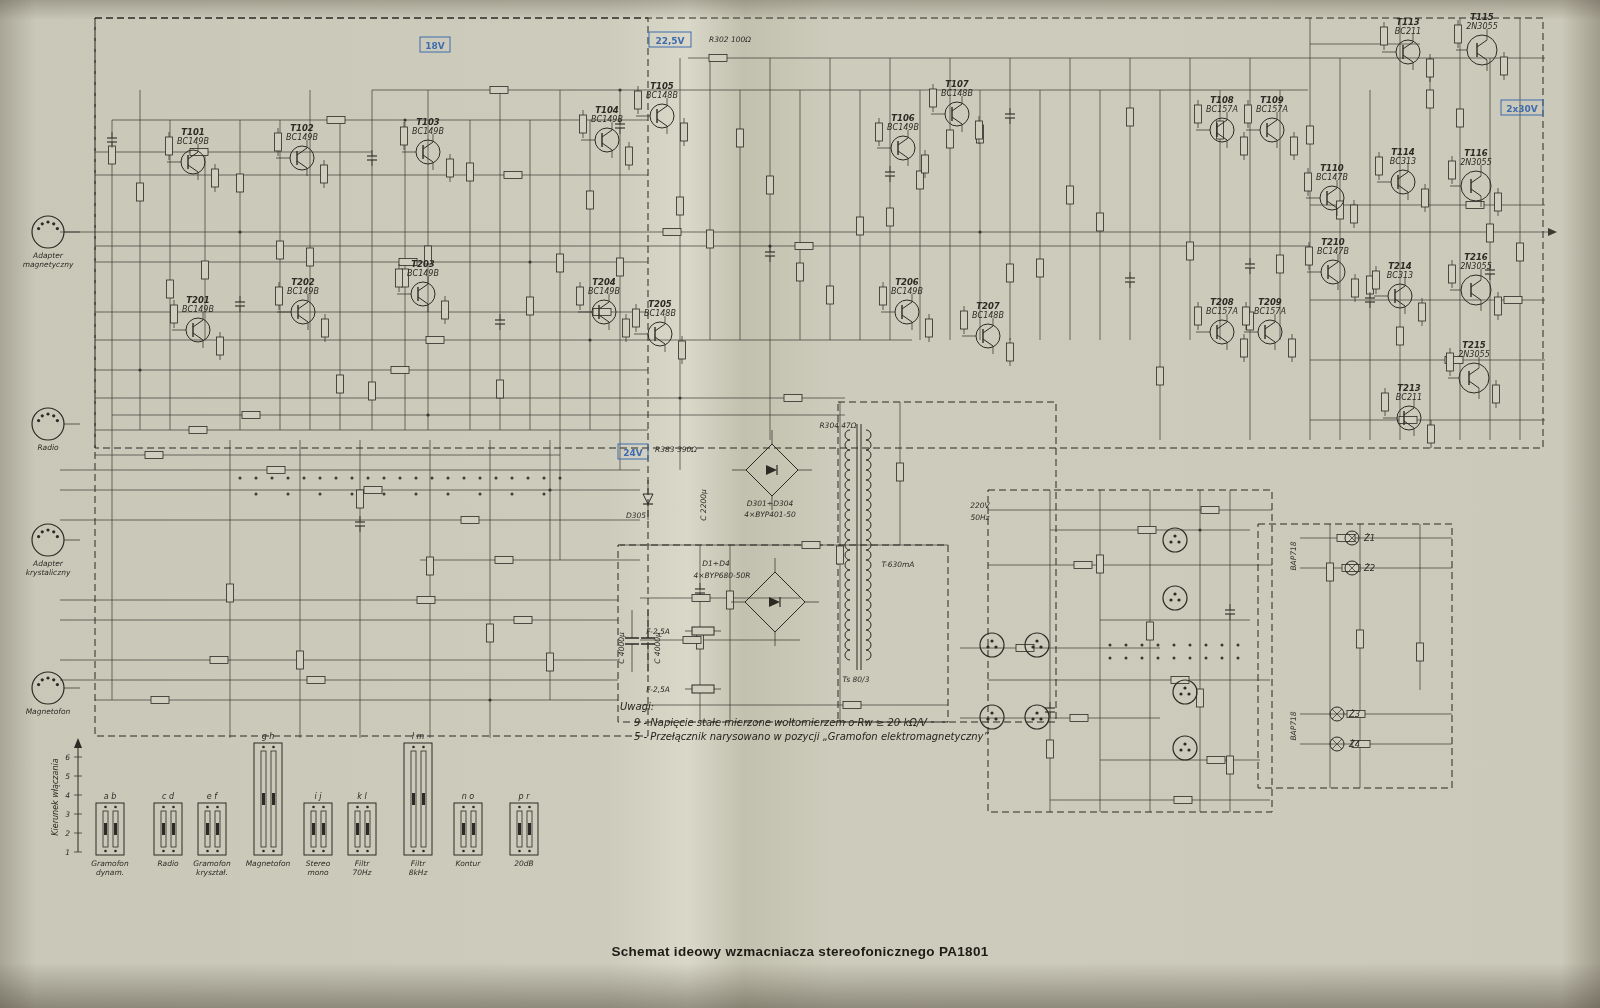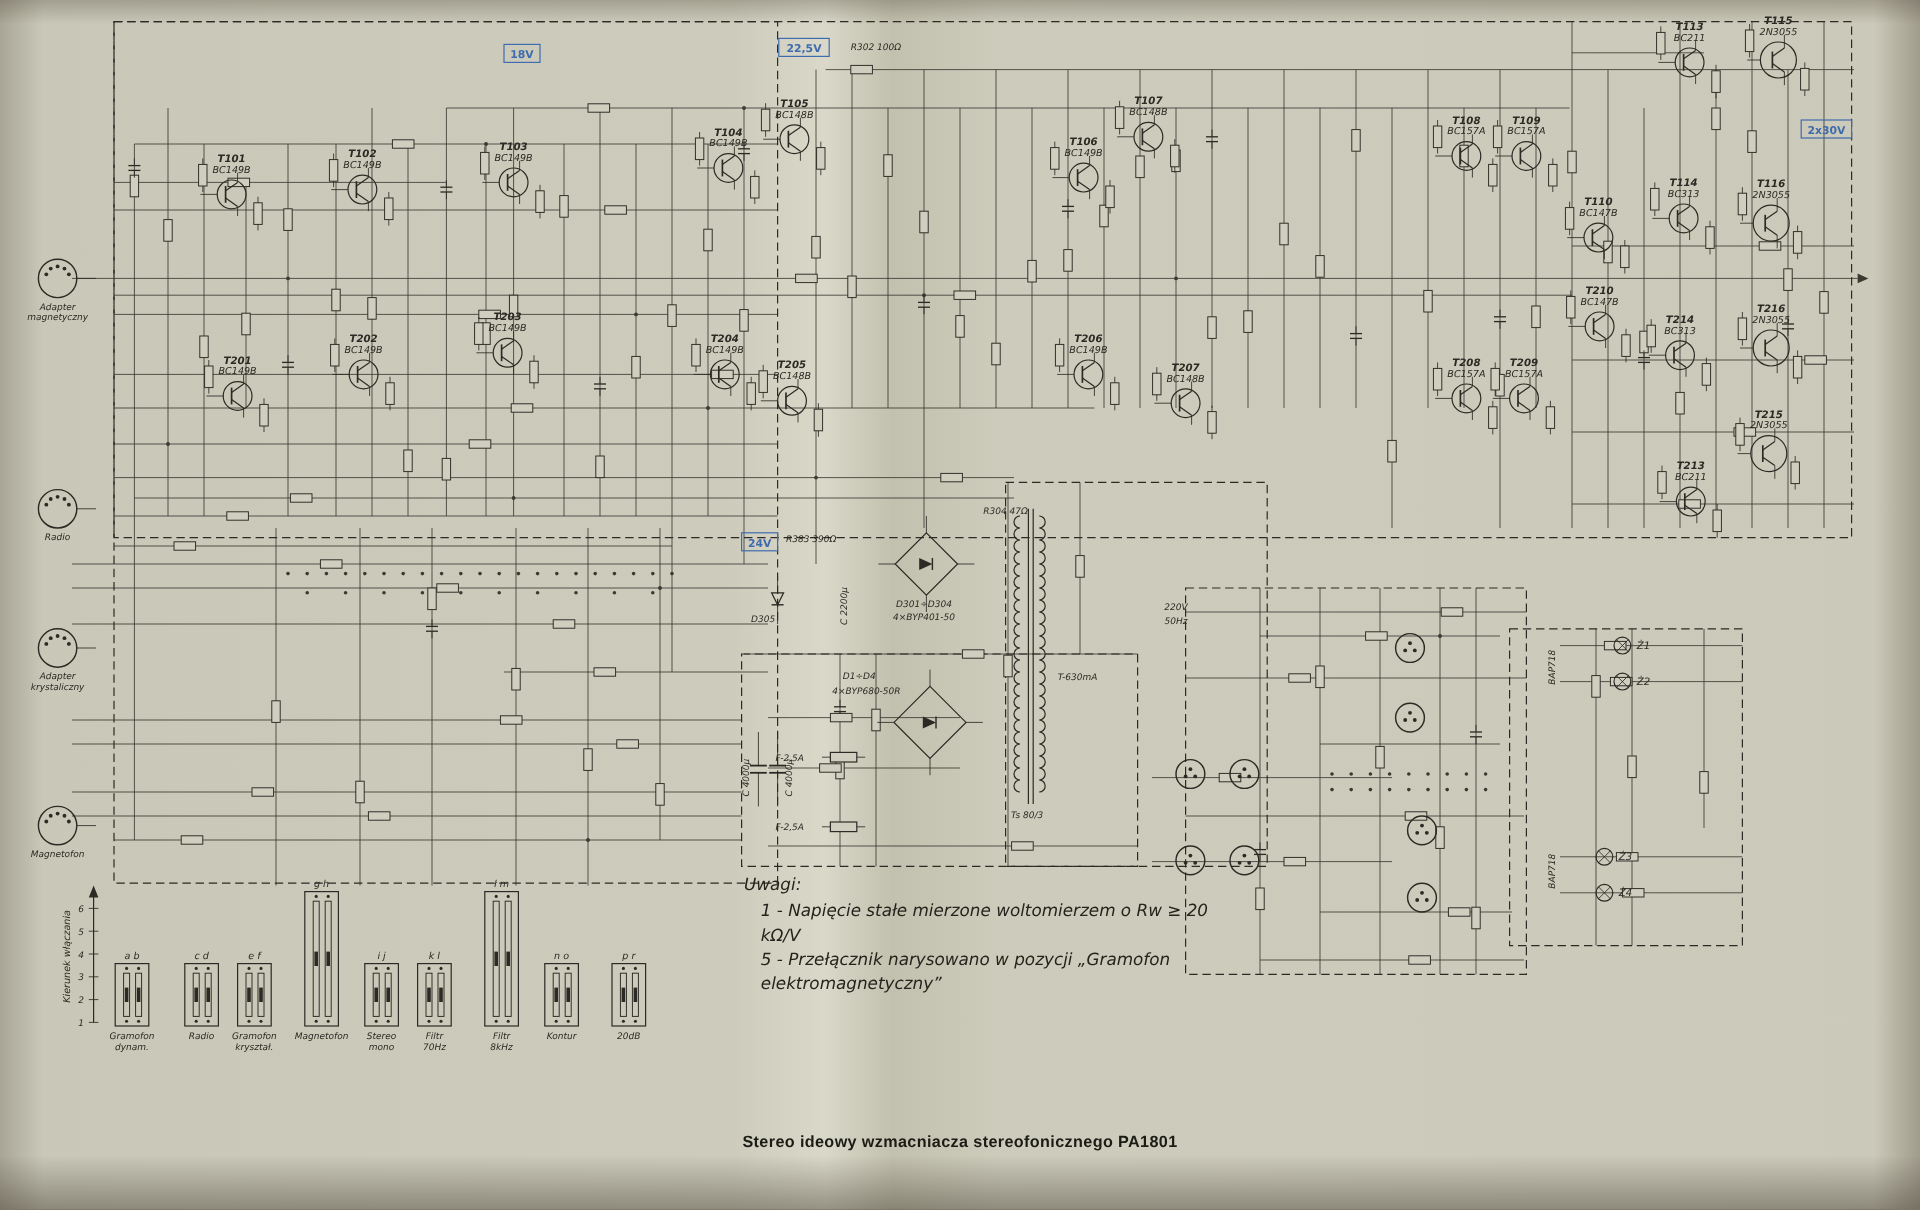--- a/index.html
+++ b/index.html
@@ -7,22 +7,22 @@
     position:relative;width:1600px;height:1008px;overflow:hidden;
     background:
       radial-gradient(140% 120% at 50% 42%, rgba(0,0,0,0) 58%, rgba(45,40,28,.22) 86%, rgba(30,26,18,.5) 100%),
       linear-gradient(90deg, rgba(70,62,48,.25) 0, rgba(70,62,48,0) 2.2%, rgba(70,62,48,0) 97.6%, rgba(70,62,48,.32) 100%),
       linear-gradient(180deg, rgba(70,62,48,.3) 0, rgba(70,62,48,0) 2%, rgba(70,62,48,0) 95.5%, rgba(55,48,36,.42) 100%),
       linear-gradient(90deg, #c9c8b8 0%, #cdccbc 38%, #d9d8c9 43%, #c2c0ae 46.5%, #cdccbc 52%, #cbc9b9 100%);
     font-family:"DejaVu Sans", sans-serif;
   }
   svg{position:absolute;left:0;top:0;}
   .notes{
-    position:absolute;left:620px;top:728px;width:420px;
-    font-style:italic;font-size:14px;color:#24241d;line-height:1.45;
+    position:absolute;left:620px;top:700px;width:420px;
+    font-style:italic;font-size:10px;color:#24241d;line-height:1.45;
   }
   .notes .notes-h{margin-bottom:1px;}
   .notes .notes-item{padding-left:14px;}
   .title{
     position:absolute;left:0;top:944px;width:100%;text-align:center;
     font-family:"Liberation Sans", sans-serif;font-weight:bold;font-size:13.5px;
     color:#1c1c17;letter-spacing:.3px;
   }
 </style>
 </head>
@@ -1133,18 +1133,18 @@
         <text x="856" y="682" fill="#2b2a24" font-size="7.5" text-anchor="middle" font-family="&quot;DejaVu Sans&quot;,sans-serif" font-style="italic">Ts 80/3</text>
         <text x="980" y="508" fill="#2b2a24" font-size="7.5" text-anchor="middle" font-family="&quot;DejaVu Sans&quot;,sans-serif" font-style="italic">220V</text>
         <text x="980" y="520" fill="#2b2a24" font-size="7.5" text-anchor="middle" font-family="&quot;DejaVu Sans&quot;,sans-serif" font-style="italic">50Hz</text>
         <text x="1296" y="556" fill="#2b2a24" font-size="7.5" text-anchor="middle" font-family="&quot;DejaVu Sans&quot;,sans-serif" font-style="italic" transform="rotate(-90 1296 556)">BAP718</text>
         <text x="1296" y="726" fill="#2b2a24" font-size="7.5" text-anchor="middle" font-family="&quot;DejaVu Sans&quot;,sans-serif" font-style="italic" transform="rotate(-90 1296 726)">BAP718</text>
       </g>
     </svg>
 
   <div class="notes">
     <div class="notes-h">Uwagi:</div>
-    <div class="notes-item">1 - Napięcie stałe mierzone woltomierzem o Rw ≥ 20 kΩ/V</div>
+    <div class="notes-item">9 - Napięcie stałe mierzone woltomierzem o Rw ≥ 20 kΩ/V</div>
     <div class="notes-item">5 - Przełącznik narysowano w pozycji „Gramofon elektromagnetyczny”</div>
   </div>
 
-  <div class="title">Stereo ideowy wzmacniacza stereofonicznego PA1801</div>
+  <div class="title">Schemat ideowy wzmacniacza stereofonicznego PA1801</div>
 </div>
 
 </body></html>

